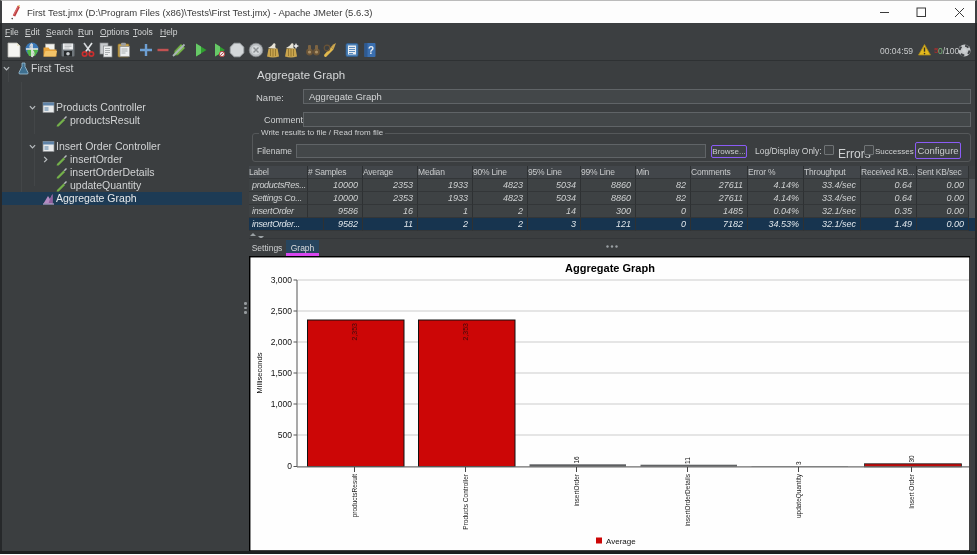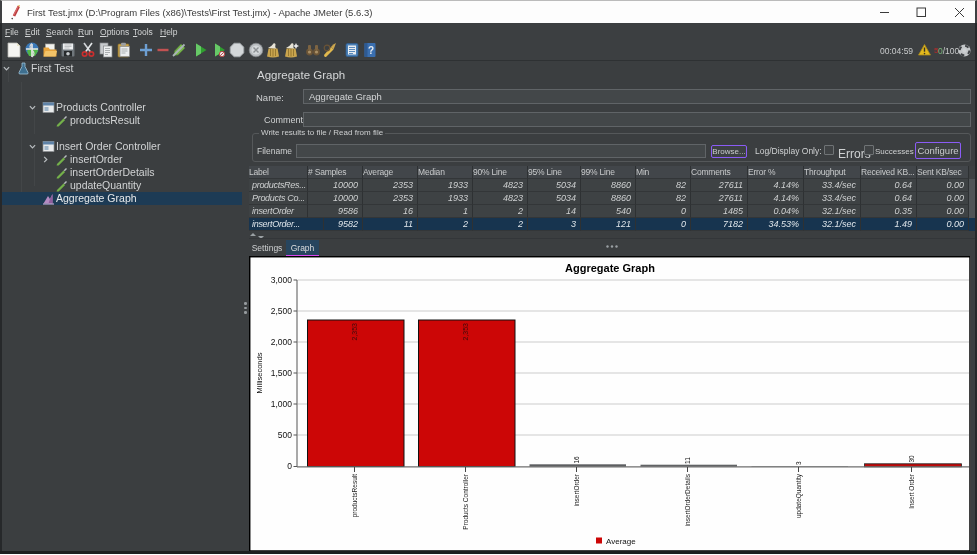--- a/index.html
+++ b/index.html
@@ -348,42 +348,42 @@
         <div class="cell num" style="left:279px;width:53px">5034</div>
         <div class="cell num" style="left:332px;width:55px">8860</div>
         <div class="cell num" style="left:387px;width:55px">82</div>
         <div class="cell num" style="left:442px;width:57px">27611</div>
         <div class="cell num" style="left:499px;width:56px">4.14%</div>
         <div class="cell num" style="left:555px;width:57px">33.4/sec</div>
         <div class="cell num" style="left:612px;width:56px">0.64</div>
         <div class="cell num" style="left:668px;width:52px">0.00</div>
       </div>
       <div class="drow" style="top:26px">
-        <div class="cell txt" style="left:0;width:59px">Products Co...</div>
+        <div class="cell txt" style="left:0;width:59px">Settings Co...</div>
         <div class="cell num" style="left:59px;width:55px">10000</div>
         <div class="cell num" style="left:114px;width:55px">2353</div>
         <div class="cell num" style="left:169px;width:55px">1933</div>
         <div class="cell num" style="left:224px;width:55px">4823</div>
         <div class="cell num" style="left:279px;width:53px">5034</div>
         <div class="cell num" style="left:332px;width:55px">8860</div>
         <div class="cell num" style="left:387px;width:55px">82</div>
         <div class="cell num" style="left:442px;width:57px">27611</div>
         <div class="cell num" style="left:499px;width:56px">4.14%</div>
         <div class="cell num" style="left:555px;width:57px">33.4/sec</div>
         <div class="cell num" style="left:612px;width:56px">0.64</div>
         <div class="cell num" style="left:668px;width:52px">0.00</div>
       </div>
       <div class="drow" style="top:39px">
         <div class="cell txt" style="left:0;width:59px">insertOrder</div>
         <div class="cell num" style="left:59px;width:55px">9586</div>
         <div class="cell num" style="left:114px;width:55px">16</div>
         <div class="cell num" style="left:169px;width:55px">1</div>
         <div class="cell num" style="left:224px;width:55px">2</div>
         <div class="cell num" style="left:279px;width:53px">14</div>
-        <div class="cell num" style="left:332px;width:55px">540</div>
+        <div class="cell num" style="left:332px;width:55px">300</div>
         <div class="cell num" style="left:387px;width:55px">0</div>
         <div class="cell num" style="left:442px;width:57px">1485</div>
         <div class="cell num" style="left:499px;width:56px">0.04%</div>
         <div class="cell num" style="left:555px;width:57px">32.1/sec</div>
         <div class="cell num" style="left:612px;width:56px">0.35</div>
         <div class="cell num" style="left:668px;width:52px">0.00</div>
       </div>
       <div class="drow sel" style="top:52px">
         <div class="cell txt" style="left:0;width:75px">insertOrder...</div>
         <div class="cell num" style="left:59px;width:55px">9582</div>
@@ -411,21 +411,21 @@
     <div class="abs" style="left:357px;top:173px;width:12px;height:3px">
       <svg width="12" height="3">
         <circle cx="1.5" cy="1.5" r="1.2" fill="#9aa0a3"></circle>
         <circle cx="6" cy="1.5" r="1.2" fill="#9aa0a3"></circle>
         <circle cx="10.5" cy="1.5" r="1.2" fill="#9aa0a3"></circle>
       </svg>
     </div>
     <div class="abs" style="left:0;top:177px;width:728px;height:1px;background:#333639"></div>
 
     <div class="tab" style="left:0px;width:36px">Settings</div>
-    <div class="tab" style="left:37px;width:33px;background:#27455e;border-bottom:2px solid #d946ef;color:#dadcdd">Graph</div>
+    <div class="tab" style="left:37px;width:33px;background:#27455e;border-bottom:4px solid #d946ef;color:#dadcdd">Graph</div>
   </div>
 
   <div id="chartwrap">
     <svg width="728" height="299" viewBox="0 0 728 299">
       <rect x="0.7" y="0.7" width="720.3" height="294.3" fill="#fefefe" stroke="#000" stroke-width="1.5"></rect>
       <text x="361" y="16" font-size="11" font-weight="bold" fill="#000" text-anchor="middle">Aggregate Graph</text>
 
       <g stroke="#cccccc" stroke-width="1">
         <line x1="48.5" y1="24" x2="720" y2="24"></line>
         <line x1="48.5" y1="55" x2="720" y2="55"></line>

